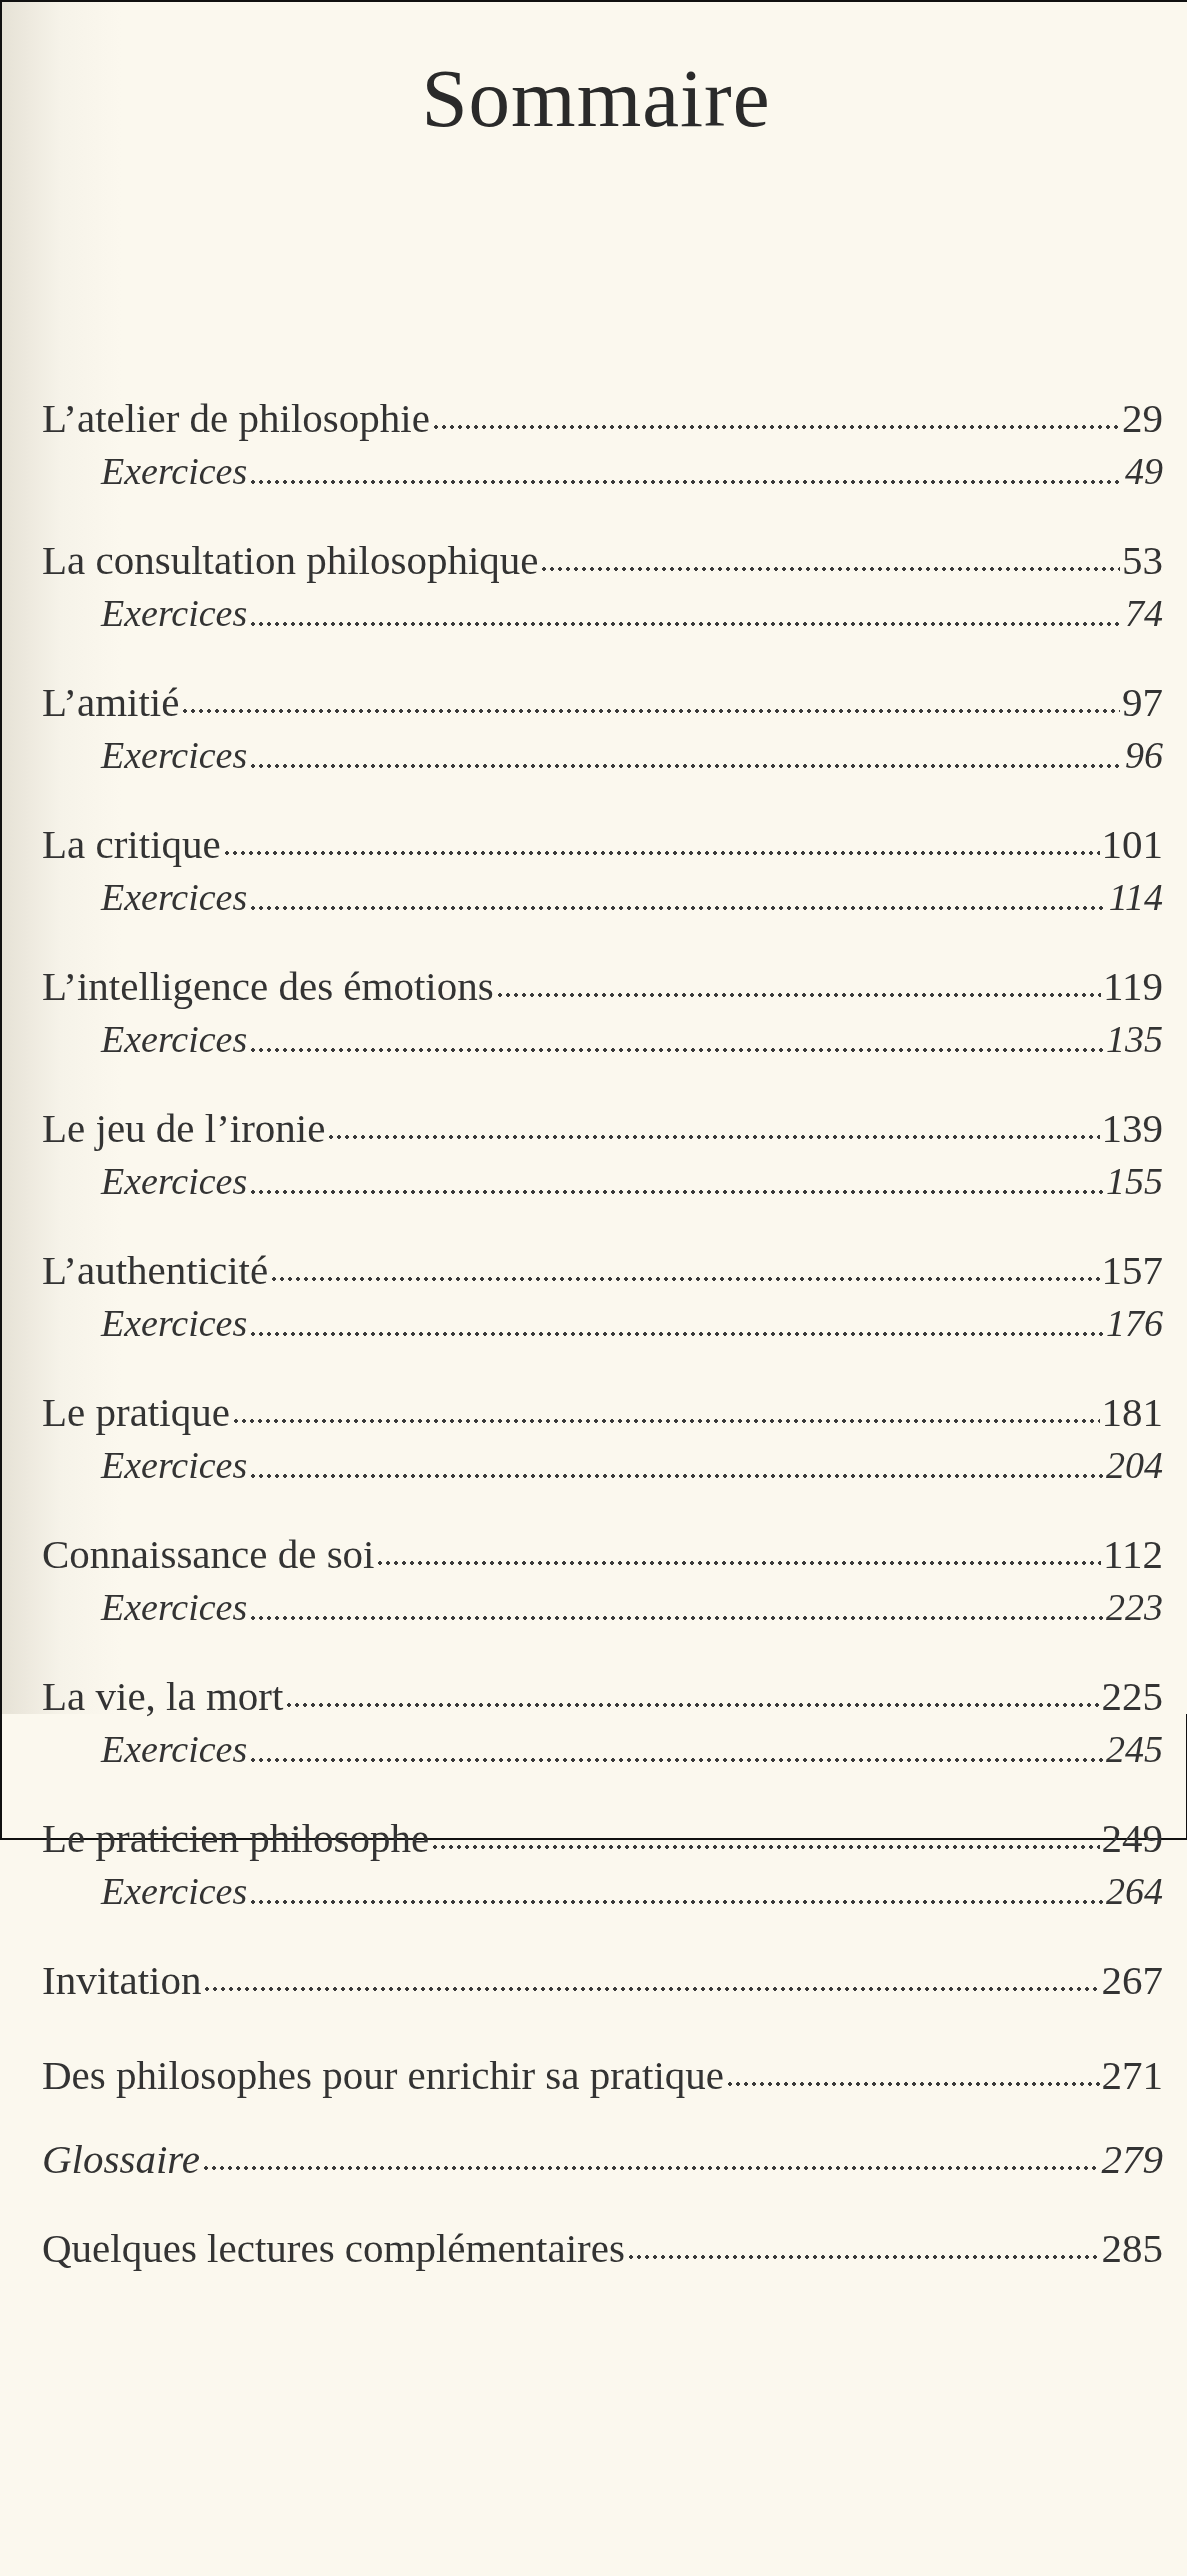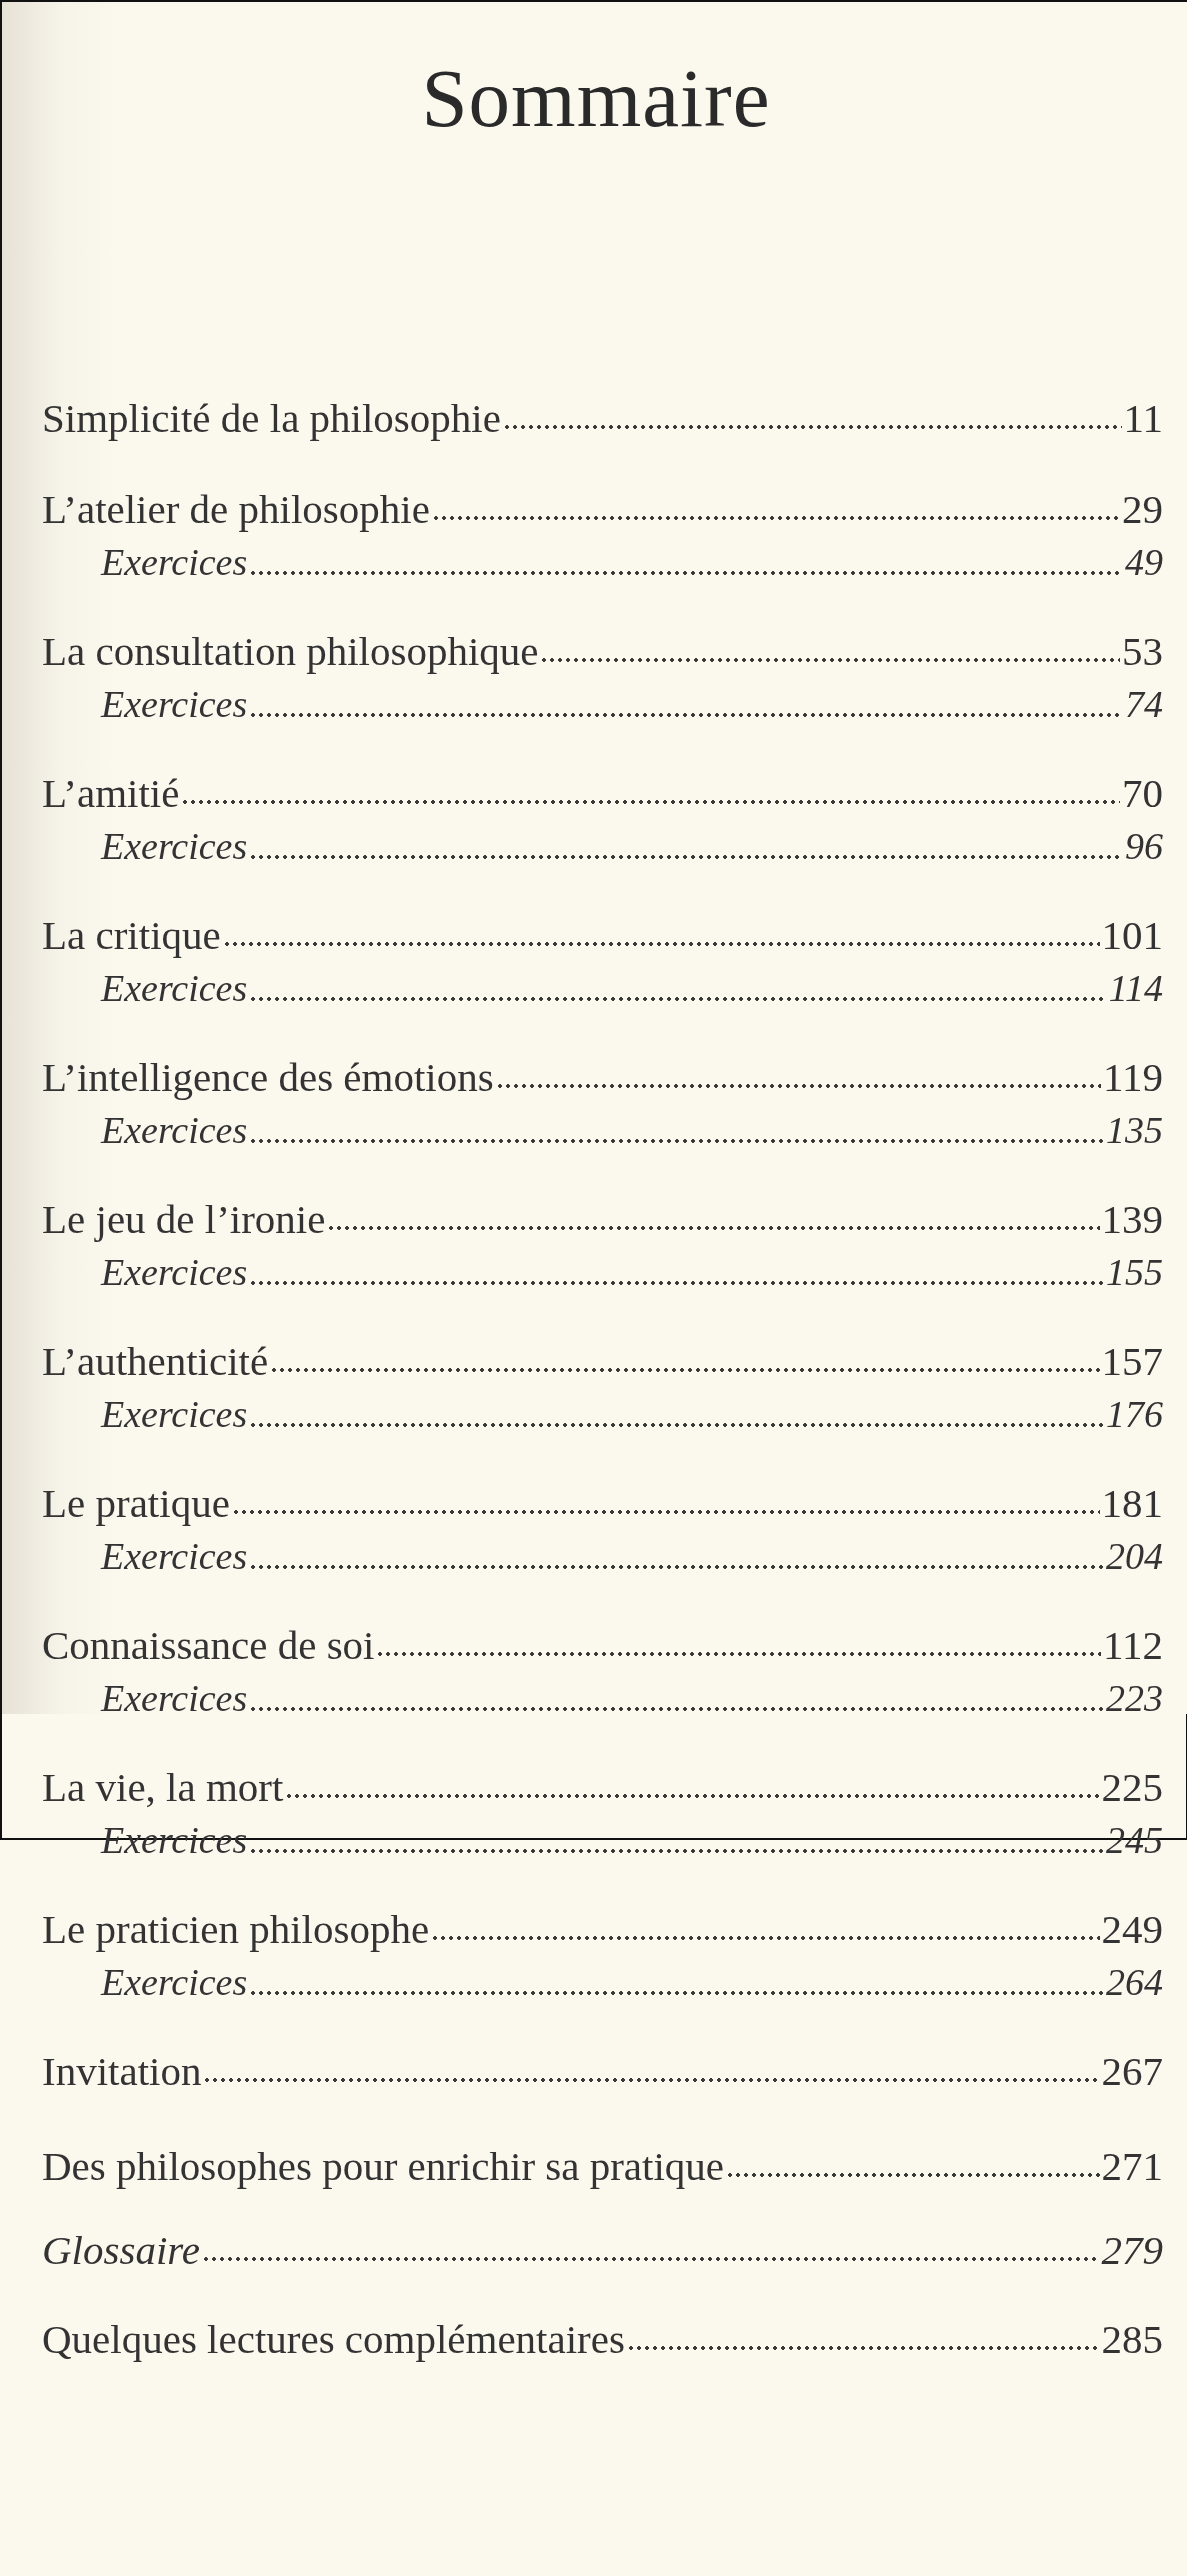--- a/index.html
+++ b/index.html
@@ -42,27 +42,20 @@
 </style>
 </head>
 <body>
 
 <div class="page">
   <div class="shade"></div>
   <h1 class="title" style="margin:0;font-weight:normal;">Sommaire</h1>
 
   <div class="toc">
 
-    <div class="group" style="margin-bottom:40px;">
-      <div class="entry">
-        <span class="t">Simplicité de la philosophie</span>
-        <span class="dots"></span>
-        <span class="p">11</span>
-      </div>
-    </div>
 
     <div class="group">
       <div class="entry">
         <span class="t">L’atelier de philosophie</span>
         <span class="dots"></span>
         <span class="p">29</span>
       </div>
       <div class="entry sub">
         <span class="t">Exercices</span>
         <span class="dots"></span>
@@ -80,21 +73,21 @@
         <span class="t">Exercices</span>
         <span class="dots"></span>
         <span class="p">74</span>
       </div>
     </div>
 
     <div class="group">
       <div class="entry">
         <span class="t">L’amitié</span>
         <span class="dots"></span>
-        <span class="p">70</span>
+        <span class="p">97</span>
       </div>
       <div class="entry sub">
         <span class="t">Exercices</span>
         <span class="dots"></span>
         <span class="p">96</span>
       </div>
     </div>
 
     <div class="group">
       <div class="entry">

